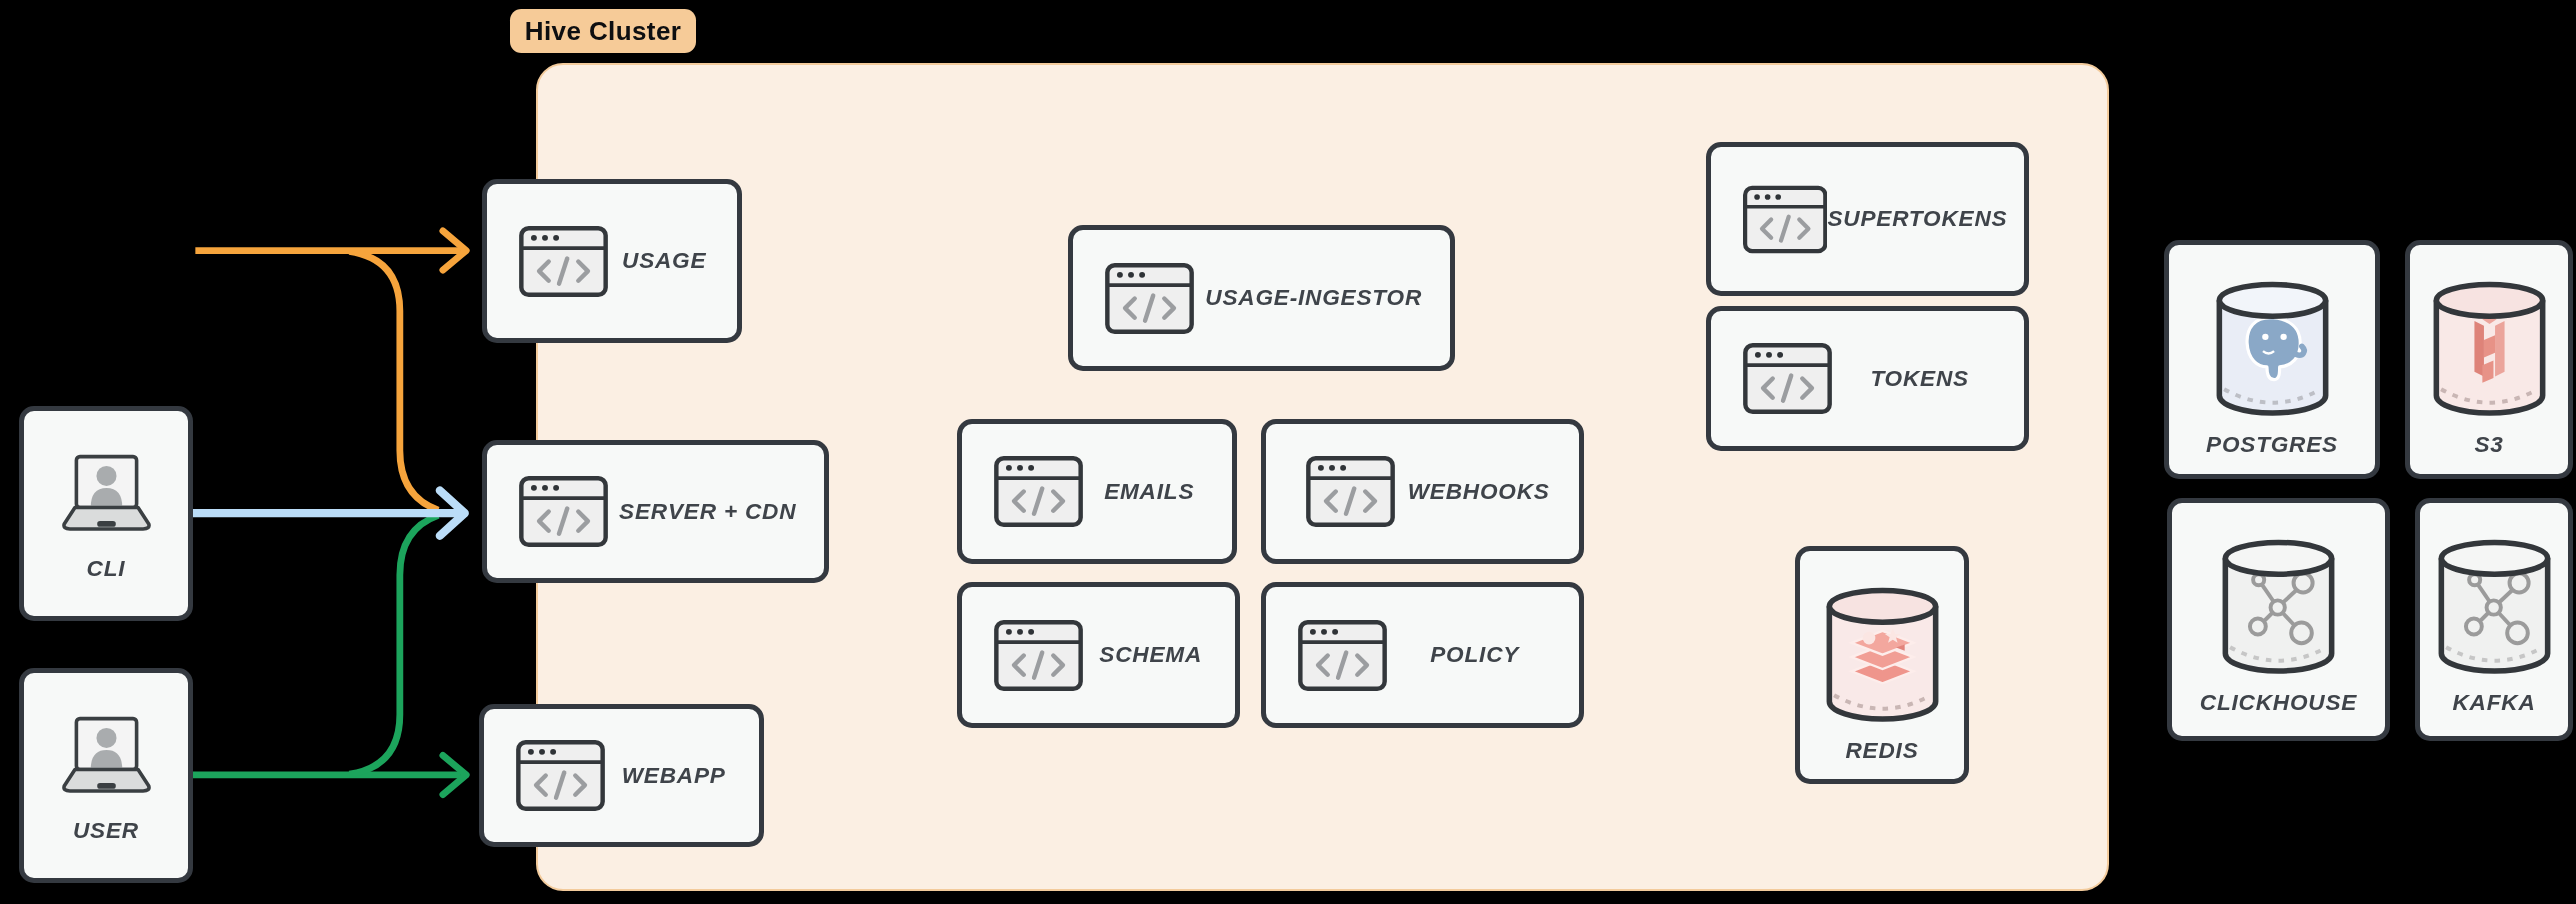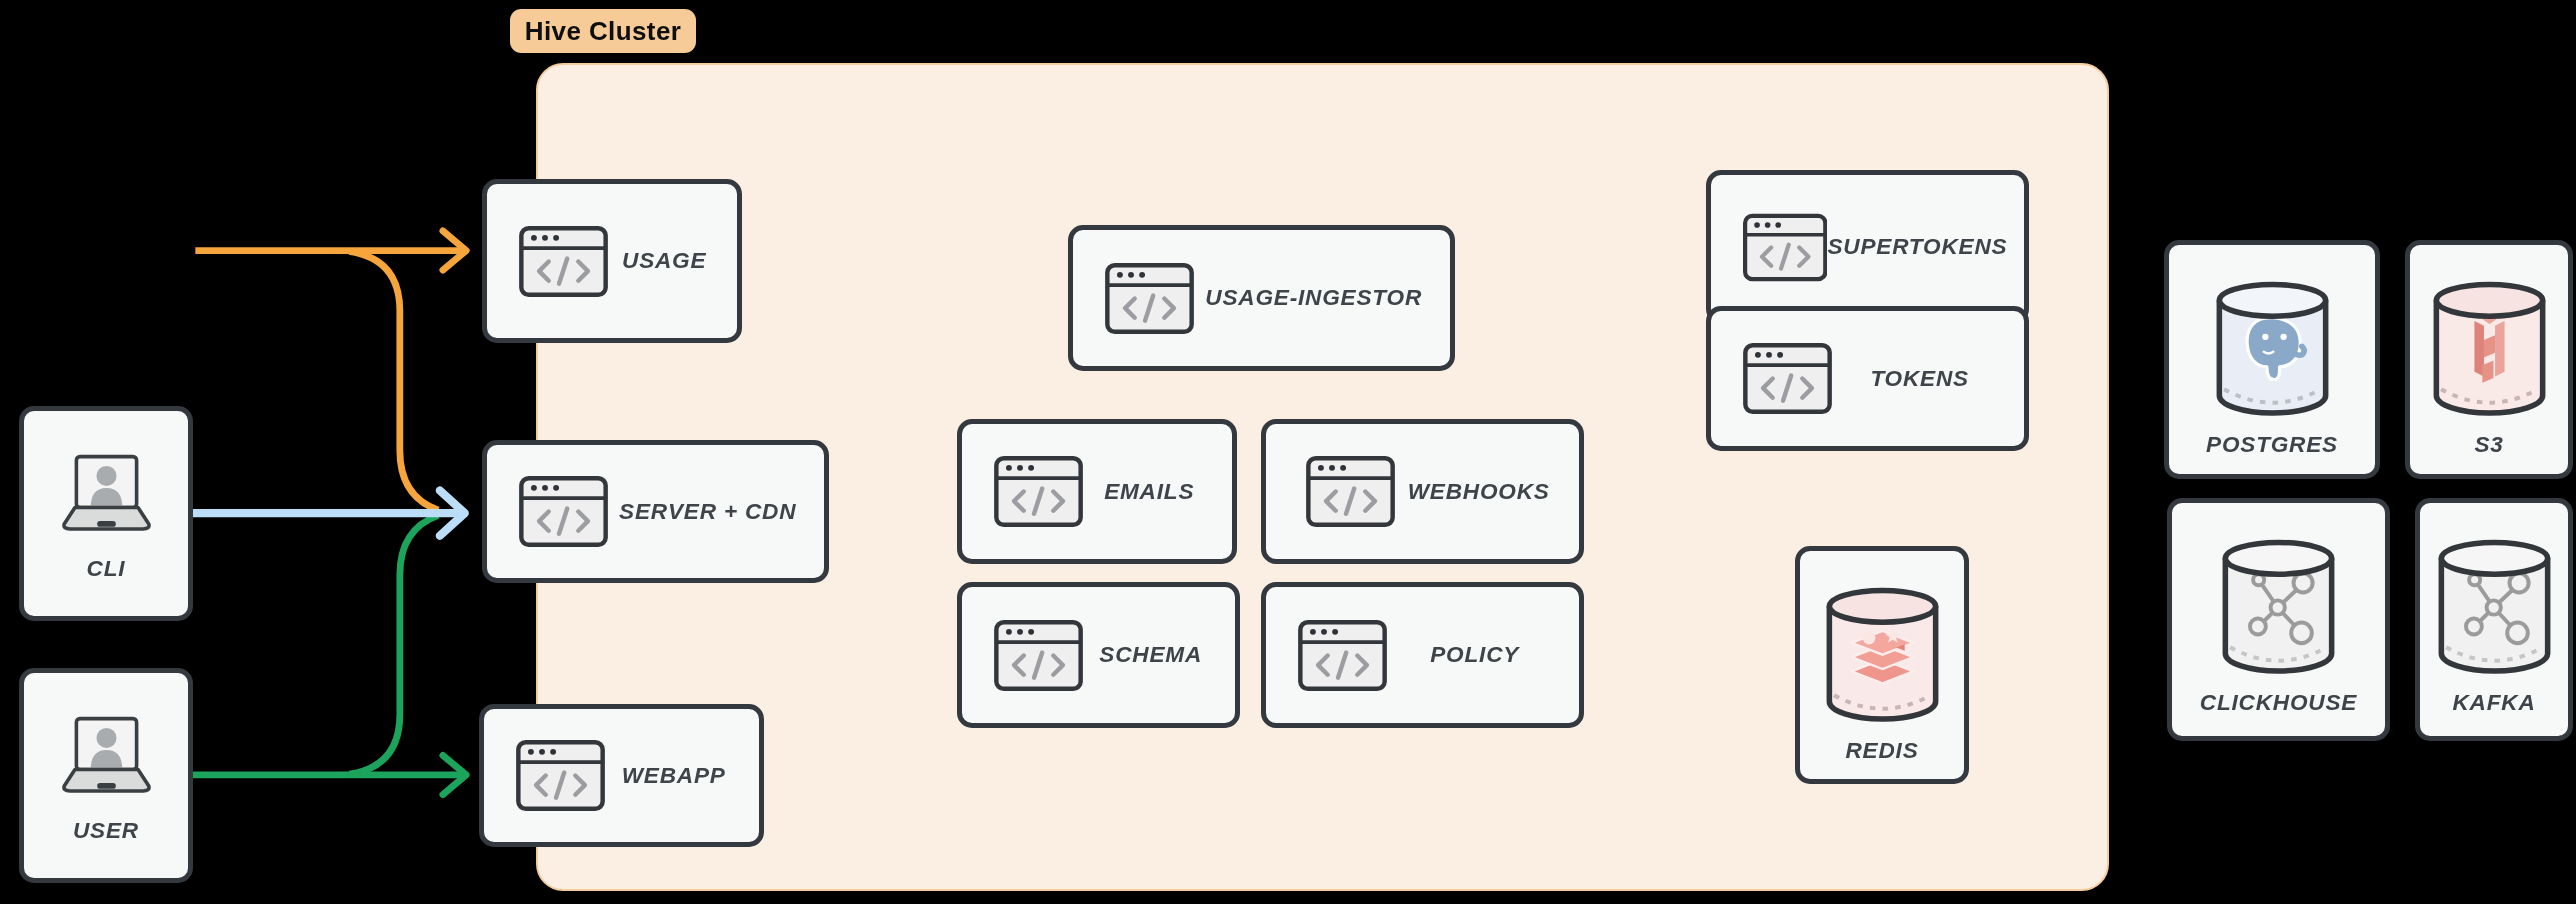--- a/index.html
+++ b/index.html
@@ -195,21 +195,21 @@
       <circle cx="20" cy="16" r="4" fill="#2F3337"></circle>
         <circle cx="35" cy="16" r="4" fill="#2F3337"></circle>
         <circle cx="50" cy="16" r="4" fill="#2F3337"></circle>
       <path d="M40 48 L27 61 L40 74" stroke="#9B9DA0" stroke-width="6" fill="none" stroke-linecap="round" stroke-linejoin="round"></path>
       <path d="M80 48 L93 61 L80 74" stroke="#9B9DA0" stroke-width="6" fill="none" stroke-linecap="round" stroke-linejoin="round"></path>
       <line x1="65" y1="44" x2="54" y2="78" stroke="#9B9DA0" stroke-width="6" stroke-linecap="round"></line>
     </svg>
     <div class="lbl-wrap"><span class="lbl">POLICY</span></div>
   </div>
 
-  <div class="node svc" style="left:1706px;top:142px;width:323px;height:154px;margin-top:28px;">
+  <div class="node svc" style="left:1706px;top:142px;width:323px;height:154px;">
     <svg width="89" height="71" viewBox="0 0 120 96">
       <rect x="3" y="3" width="114" height="90" rx="10" fill="#EFEFEF" stroke="#33373B" stroke-width="6"></rect>
       <line x1="4" y1="30" x2="116" y2="30" stroke="#33373B" stroke-width="5"></line>
       <circle cx="20" cy="16" r="4" fill="#2F3337"></circle>
         <circle cx="35" cy="16" r="4" fill="#2F3337"></circle>
         <circle cx="50" cy="16" r="4" fill="#2F3337"></circle>
       <path d="M40 48 L27 61 L40 74" stroke="#9B9DA0" stroke-width="6" fill="none" stroke-linecap="round" stroke-linejoin="round"></path>
       <path d="M80 48 L93 61 L80 74" stroke="#9B9DA0" stroke-width="6" fill="none" stroke-linecap="round" stroke-linejoin="round"></path>
       <line x1="65" y1="44" x2="54" y2="78" stroke="#9B9DA0" stroke-width="6" stroke-linecap="round"></line>
     </svg>

